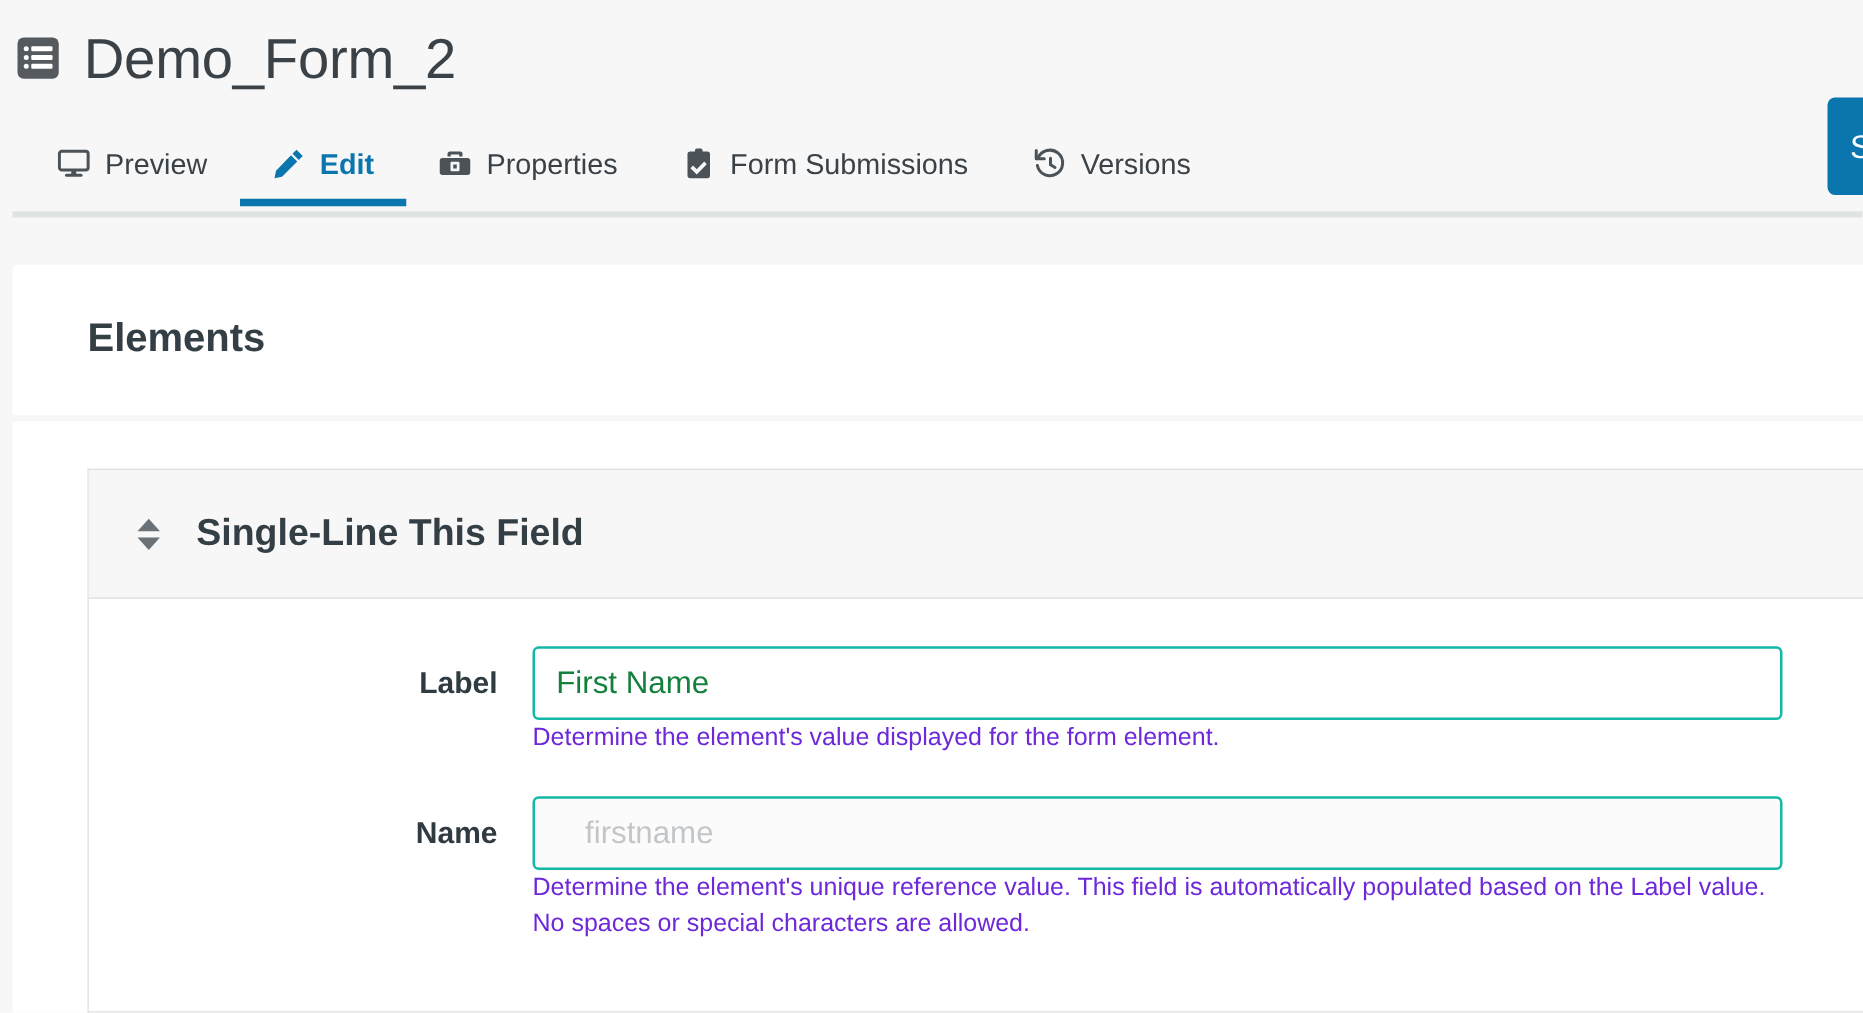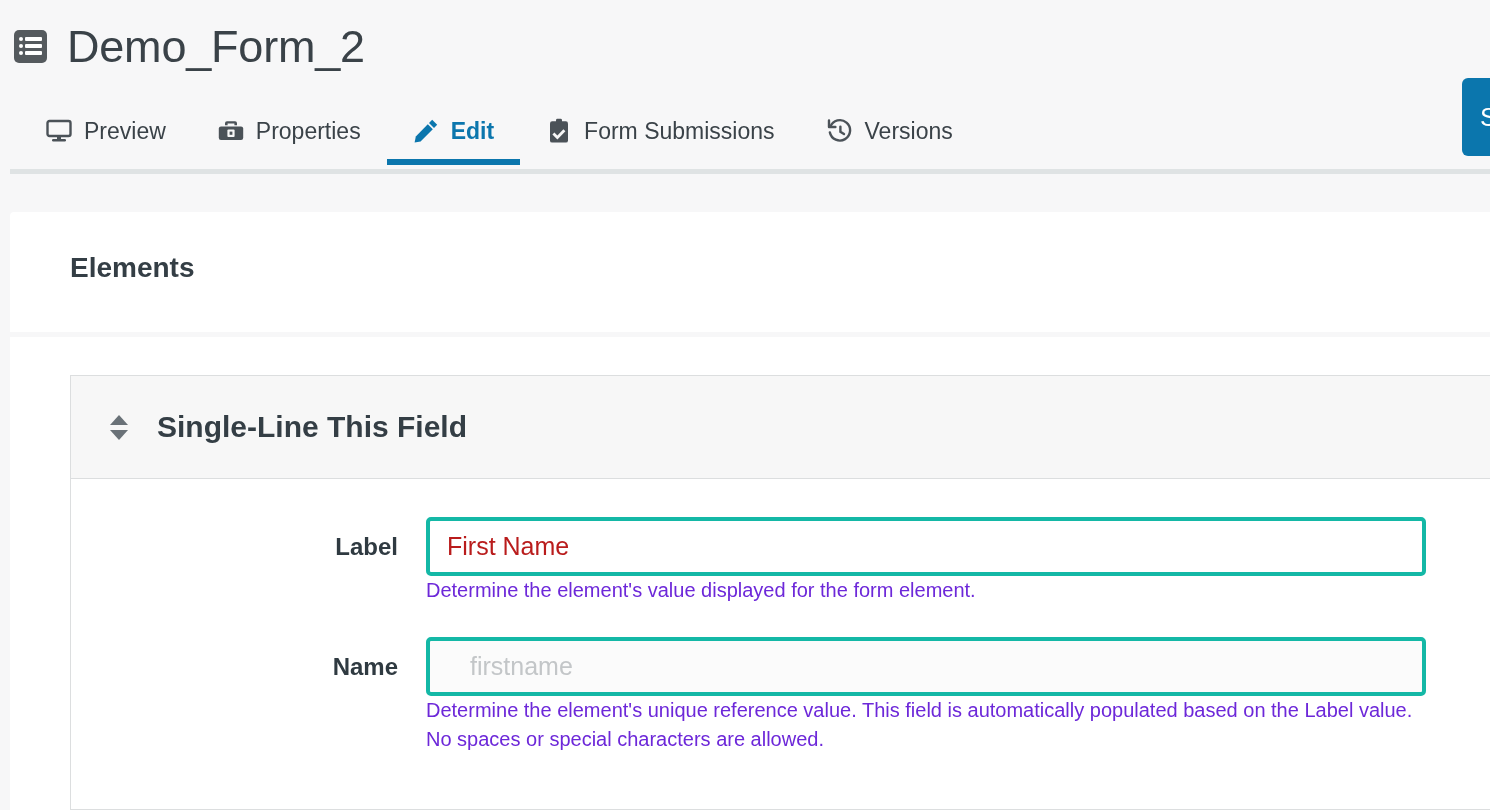--- a/index.html
+++ b/index.html
@@ -144,21 +144,21 @@
     top: 212px;
     width: 1490px;
     height: 120px;
     background: #ffffff;
     border-top-left-radius: 4px;
   }
   .elements-heading {
     position: absolute;
     left: 60px;
     top: 42px;
-    font-size: 28px;
+    font-size: 32px;
     font-weight: bold;
     color: #343e45;
     line-height: 1;
   }
 
   .body-panel {
     position: absolute;
     left: 10px;
     top: 337px;
     width: 1490px;
@@ -239,26 +239,26 @@
   }
   .form-row .field-col {
     flex: 1;
     min-width: 0;
     padding-right: 12px;
   }
   .text-input {
     display: block;
     width: 1000px;
     height: 59px;
-    border: 4px solid #14b8a6;
+    border: 2px solid #14b8a6;
     border-radius: 5px;
     background: #ffffff;
     font-size: 25px;
     font-family: "Liberation Sans", sans-serif;
-    color: #b91c1c;
+    color: #15803d;
     padding: 0 17px;
     outline: none;
   }
   .text-input.readonlyish {
     background: #fbfbfb;
     padding-left: 40px;
   }
   .text-input::placeholder {
     color: #c3c6c8;
   }
@@ -298,40 +298,40 @@
       <span class="tab-ico">
         <svg viewBox="0 0 26 26" fill="#4b5258">
           <rect x="1.5" y="3" width="23" height="15" rx="2" fill="none" stroke="#4b5258" stroke-width="2.4"></rect>
           <rect x="11" y="18" width="4" height="4"></rect>
           <rect x="6" y="21" width="14" height="2.4" rx="1.2"></rect>
         </svg>
       </span>
       <span class="tab-label">Preview</span>
     </div>
 
+    <div class="tab active">
+      <span class="tab-ico">
+        <svg viewBox="0 0 26 26" fill="#0b76ad">
+          <path d="M19.2 1.8l5 5-3.2 3.2-5-5z"></path>
+          <path d="M14.8 6.2l5 5L7.6 23.4 1.6 24.6 2.8 18.6z"></path>
+        </svg>
+      </span>
+      <span class="tab-label">Edit</span>
+    </div>
+
     <div class="tab">
       <span class="tab-ico">
         <svg viewBox="0 0 26 26" fill="#4b5258">
           <path d="M9 3.2h8a2 2 0 0 1 2 2v2h-2.6V5.6H9.6v1.6H7v-2a2 2 0 0 1 2-2z"></path>
           <rect x="0.8" y="8.4" width="24.4" height="13.6" rx="2.2"></rect>
           <rect x="9.4" y="11.4" width="7.2" height="7.6" rx="1" fill="#f7f7f7"></rect>
           <rect x="11.6" y="13.6" width="2.8" height="3.2" fill="#4b5258"></rect>
         </svg>
       </span>
       <span class="tab-label">Properties</span>
-    </div>
-
-    <div class="tab active">
-      <span class="tab-ico">
-        <svg viewBox="0 0 26 26" fill="#0b76ad">
-          <path d="M19.2 1.8l5 5-3.2 3.2-5-5z"></path>
-          <path d="M14.8 6.2l5 5L7.6 23.4 1.6 24.6 2.8 18.6z"></path>
-        </svg>
-      </span>
-      <span class="tab-label">Edit</span>
     </div>
 
     <div class="tab">
       <span class="tab-ico">
         <svg viewBox="0 0 26 26" fill="#4b5258">
           <rect x="4" y="3.2" width="18" height="21.4" rx="2.2"></rect>
           <rect x="10" y="0.8" width="6" height="5" rx="1.4"></rect>
           <path d="M8.4 14.4l3 3 6-6.2 2 2.1-8 8.2-5-5z" fill="#f7f7f7"></path>
         </svg>
       </span>

